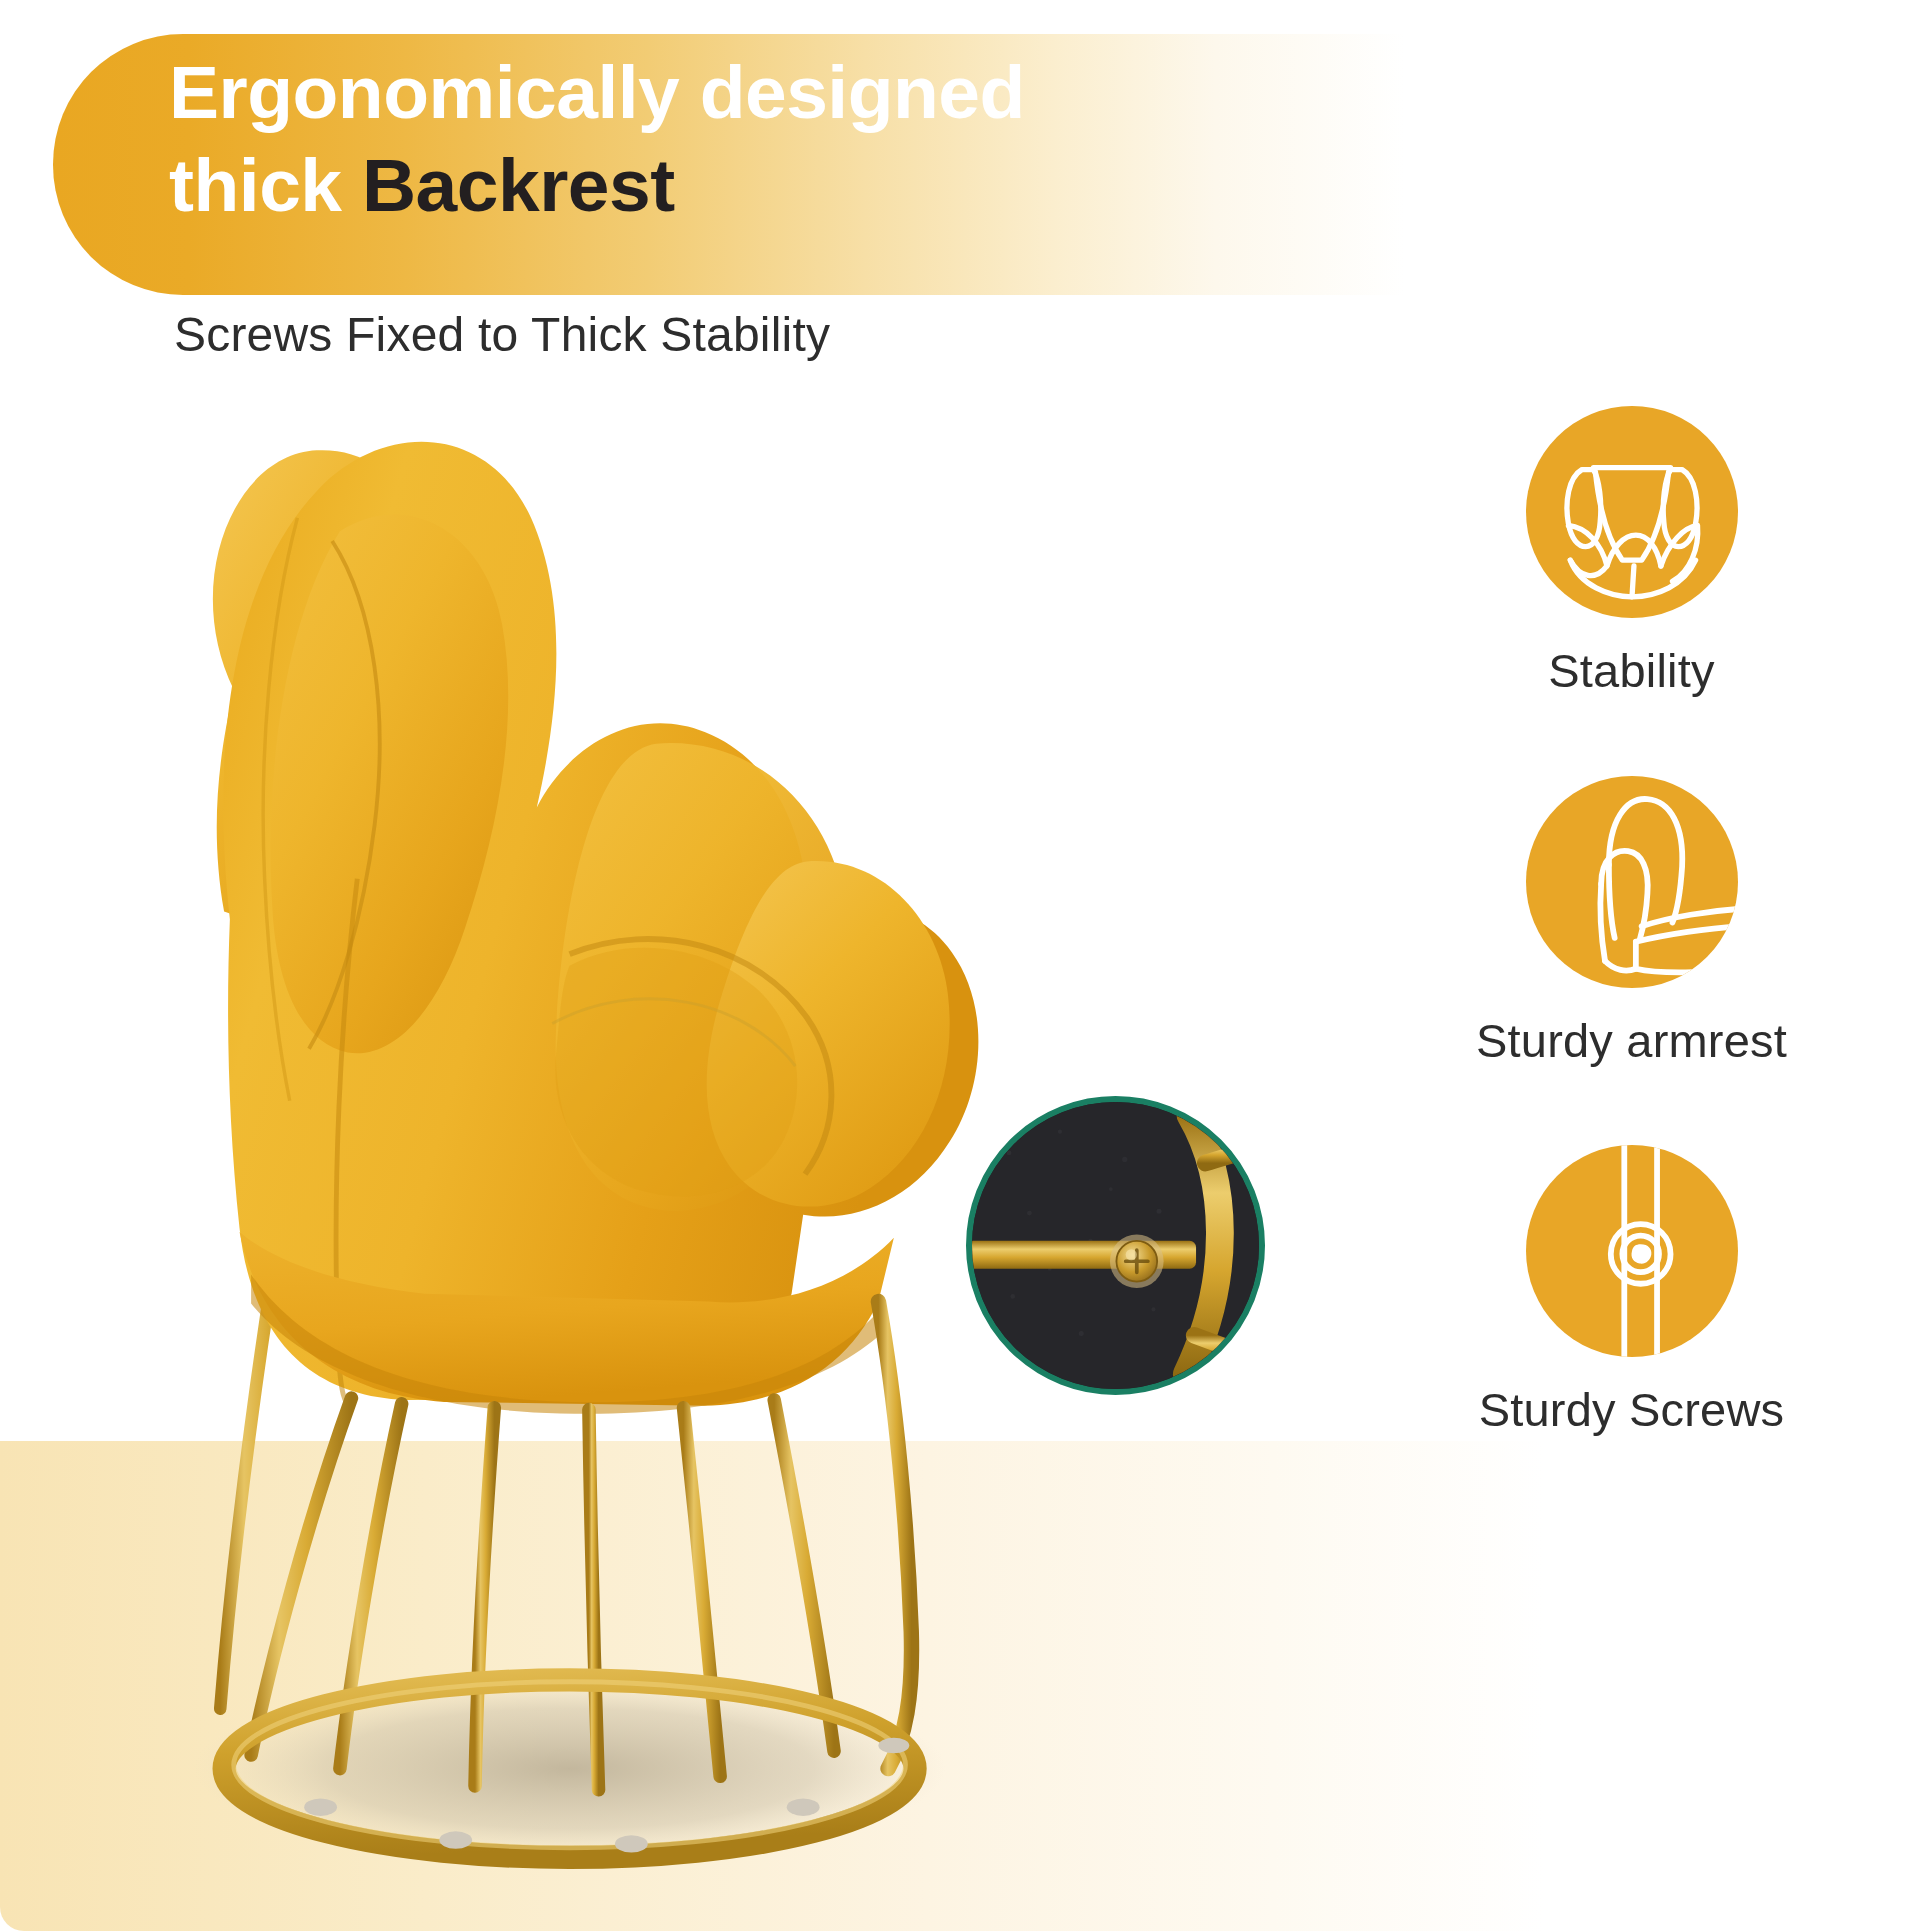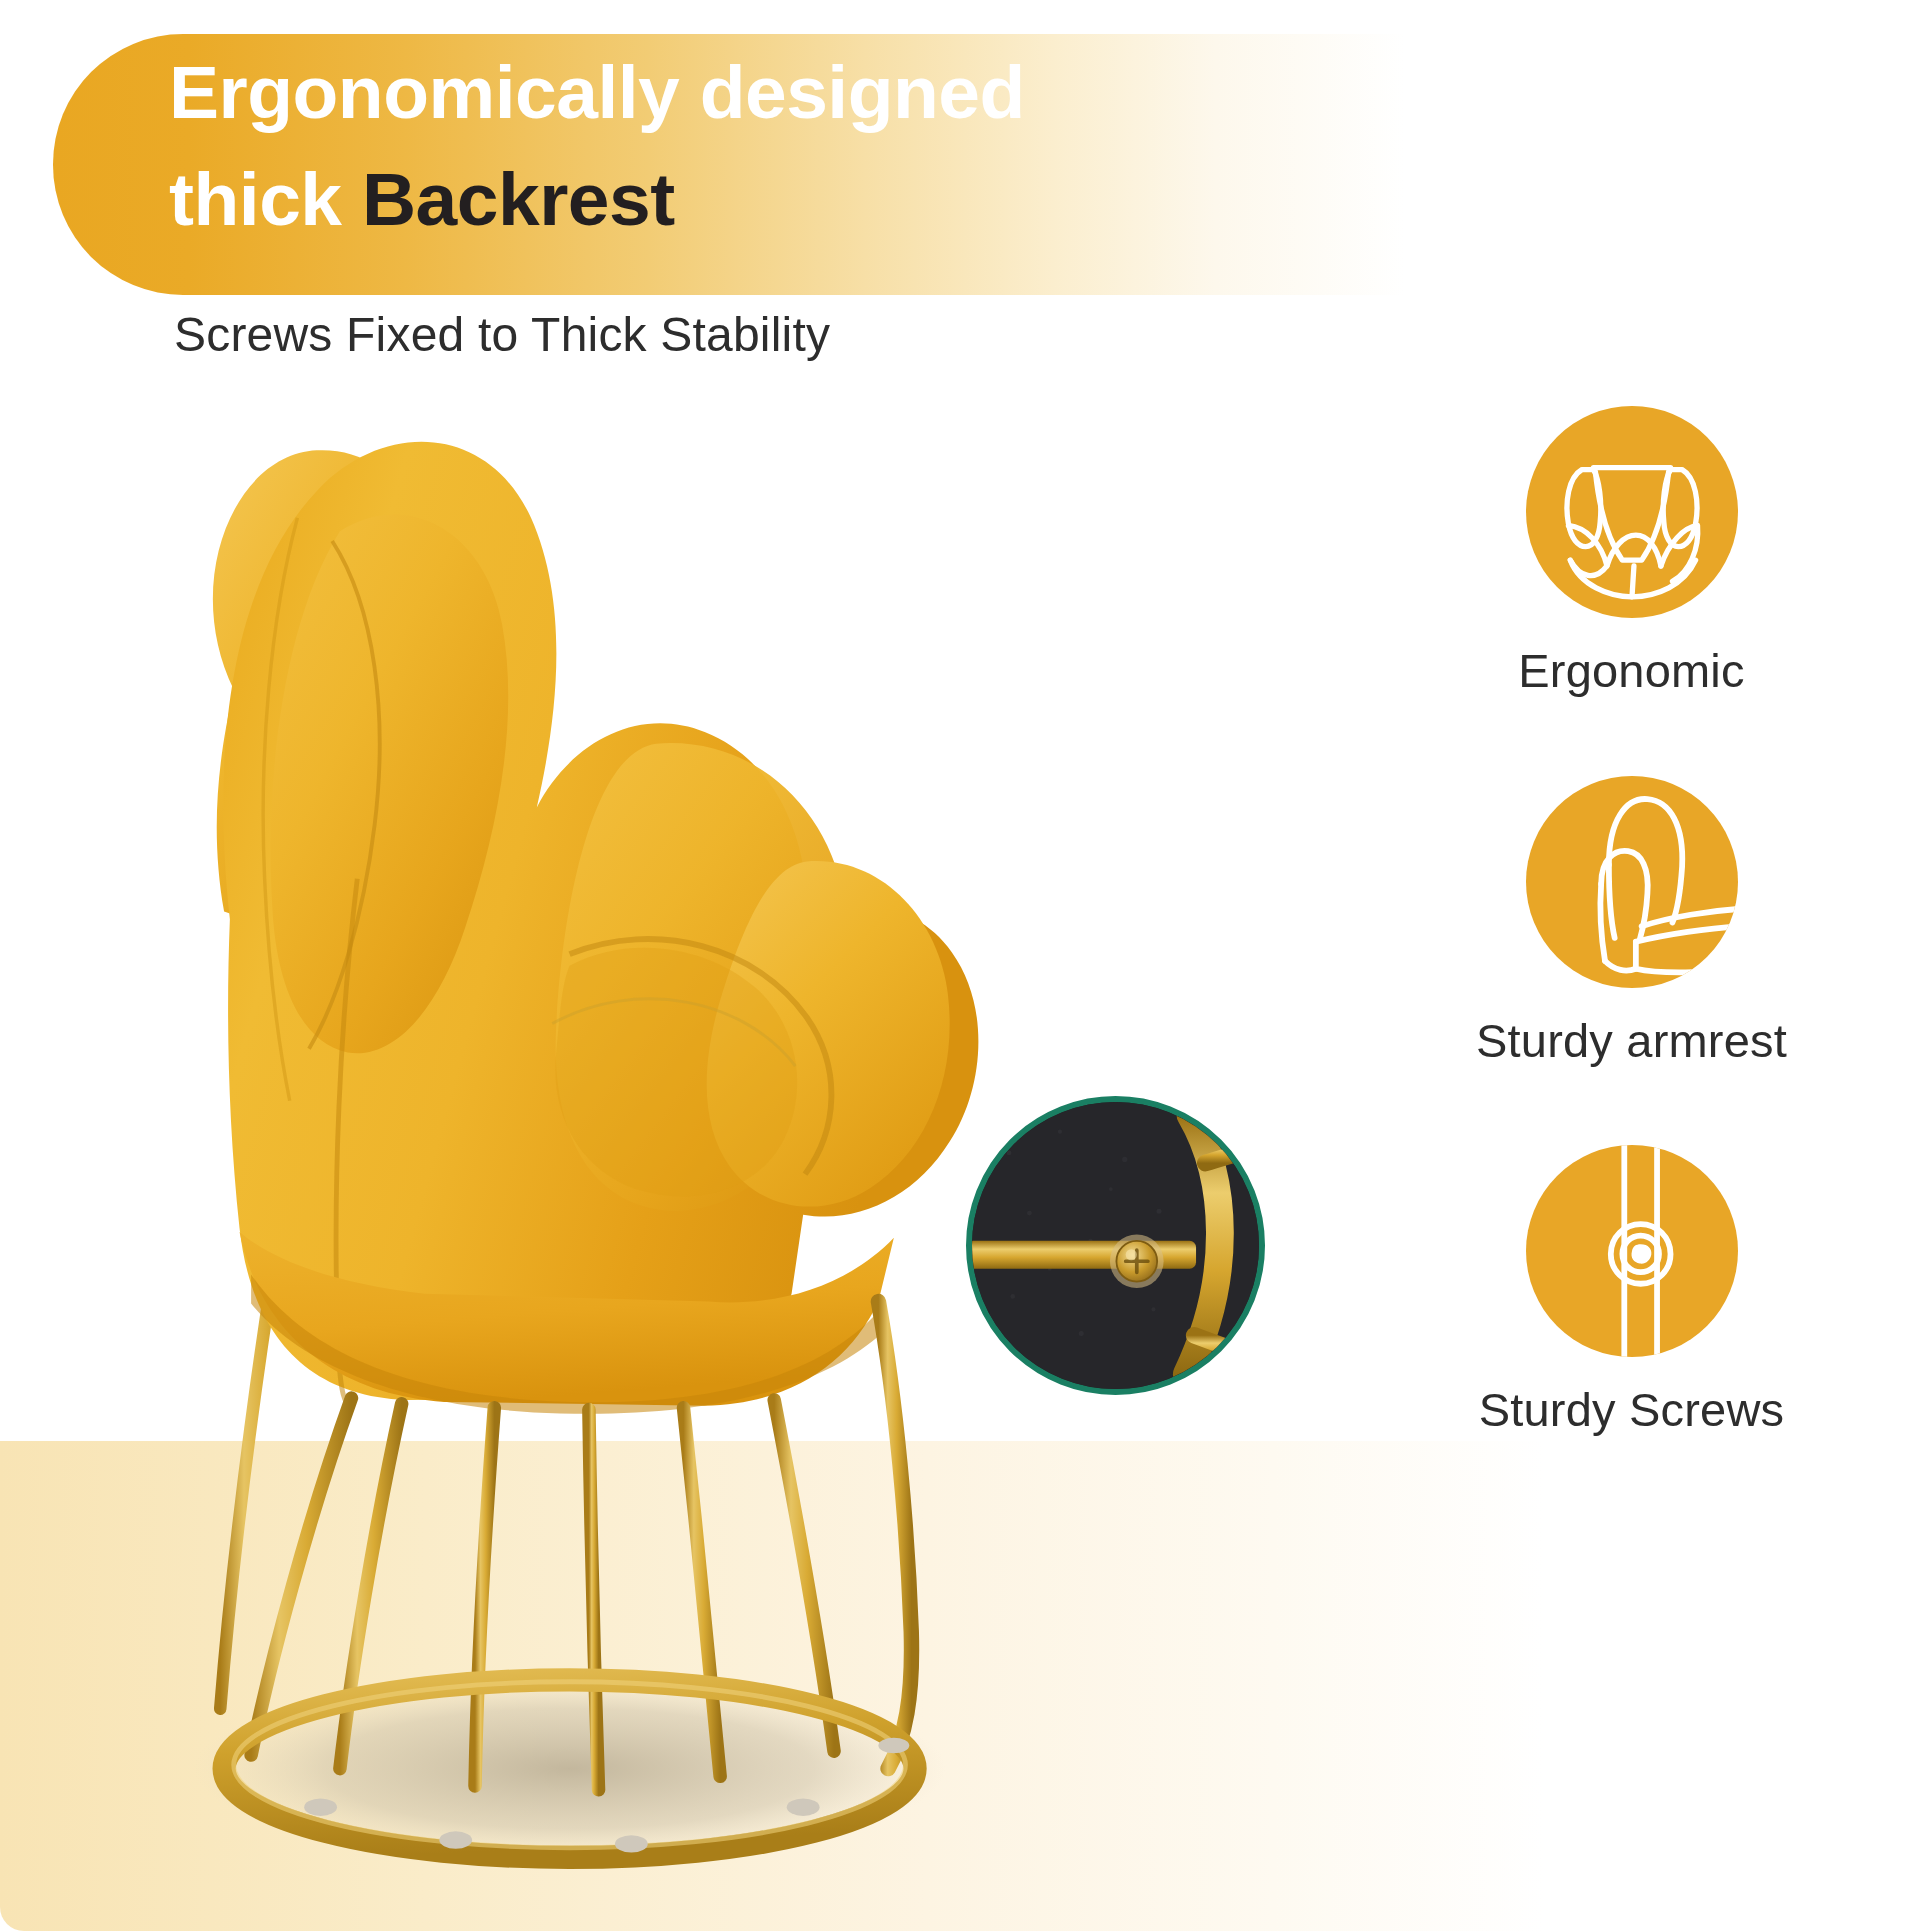--- a/index.html
+++ b/index.html
@@ -25,21 +25,21 @@
     background:linear-gradient(90deg,
        #e9a722 0%, #eaaa27 10%, #eeb844 26%, #f2cc74 44%,
        #f7dfa6 60%, #fbeece 74%, #fdf8ec 86%, #ffffff 100%);
   }
   .banner-text{
     position:absolute;left:169px;top:50px;width:1207px;
     font-size:75px;line-height:1.14;font-weight:700;letter-spacing:-0.5px;
     color:#ffffff;
   }
   .banner-text .b2{color:#231f20;}
-  .banner-line2{margin-top:21px;}
+  .banner-line2{margin-top:7px;}
   .subtitle{
     position:absolute;left:174px;top:307px;
     font-size:48px;color:#2d2d2d;font-weight:400;letter-spacing:0.2px;
   }
 
   
   .chair{position:absolute;left:116px;top:425px;width:1023px;height:1477px;}
   .chair svg{display:block;width:100%;height:100%;}
 
   
@@ -293,21 +293,21 @@
 
             <path d="M44 124 C 62 126, 78 142, 84 166 C 72 182, 56 178, 46 160"></path>
             <path d="M84 166 C 90 146, 102 134, 114 134 C 126 134, 136 146, 140 166"></path>
             <path d="M140 166 C 148 142, 164 126, 178 124 C 180 148, 170 172, 152 182"></path>
 
             <path d="M46 160 C 56 186, 86 198, 110 198 C 136 198, 164 186, 176 160"></path>
             <path d="M110 198 L 112 166"></path>
           </g>
         </svg>
       </div>
-      <div class="feature-label">Ergonomic</div>
+      <div class="feature-label">Stability</div>
     </div>
 
     <div class="feature">
       <div class="feature-icon">
         <svg viewBox="0 0 220 220" xmlns="http://www.w3.org/2000/svg">
           <g fill="none" stroke="#ffffff" stroke-width="6" stroke-linecap="round" stroke-linejoin="round">
 
             <path d="M86 92 C 86 46, 104 22, 126 24
                      C 150 26, 164 52, 162 94
                      C 160 124, 156 142, 152 152"></path>

